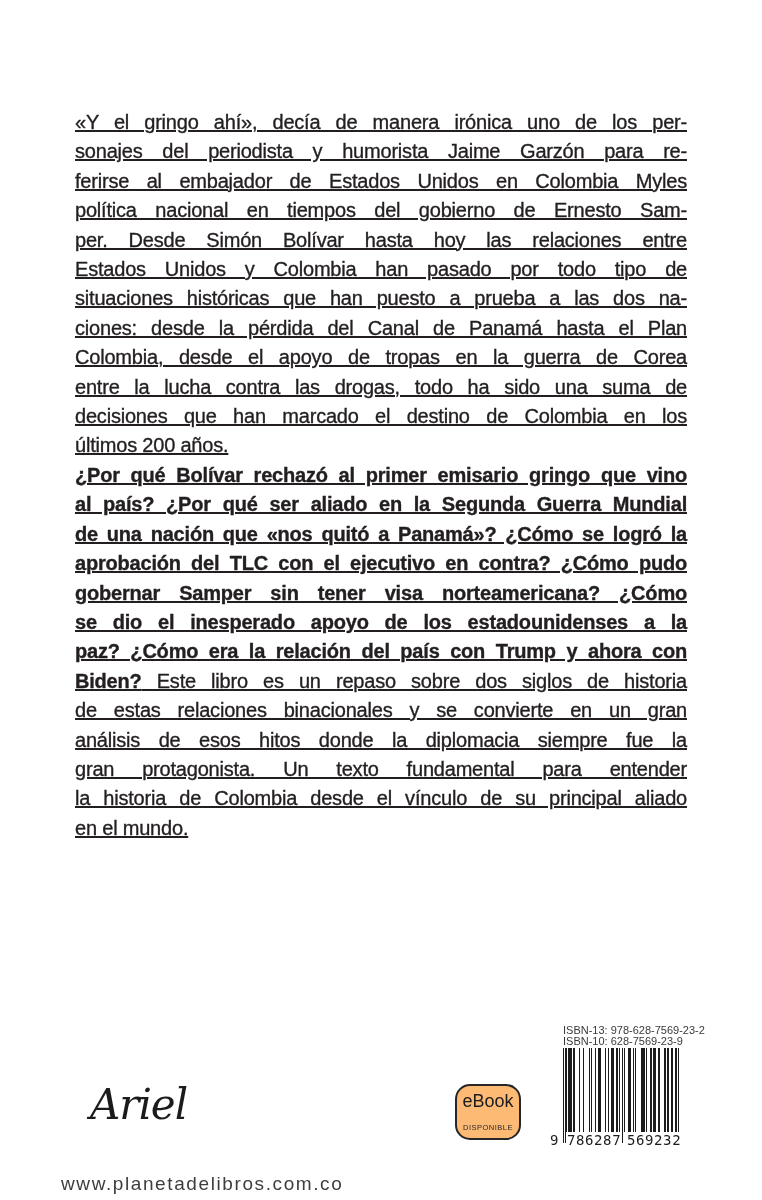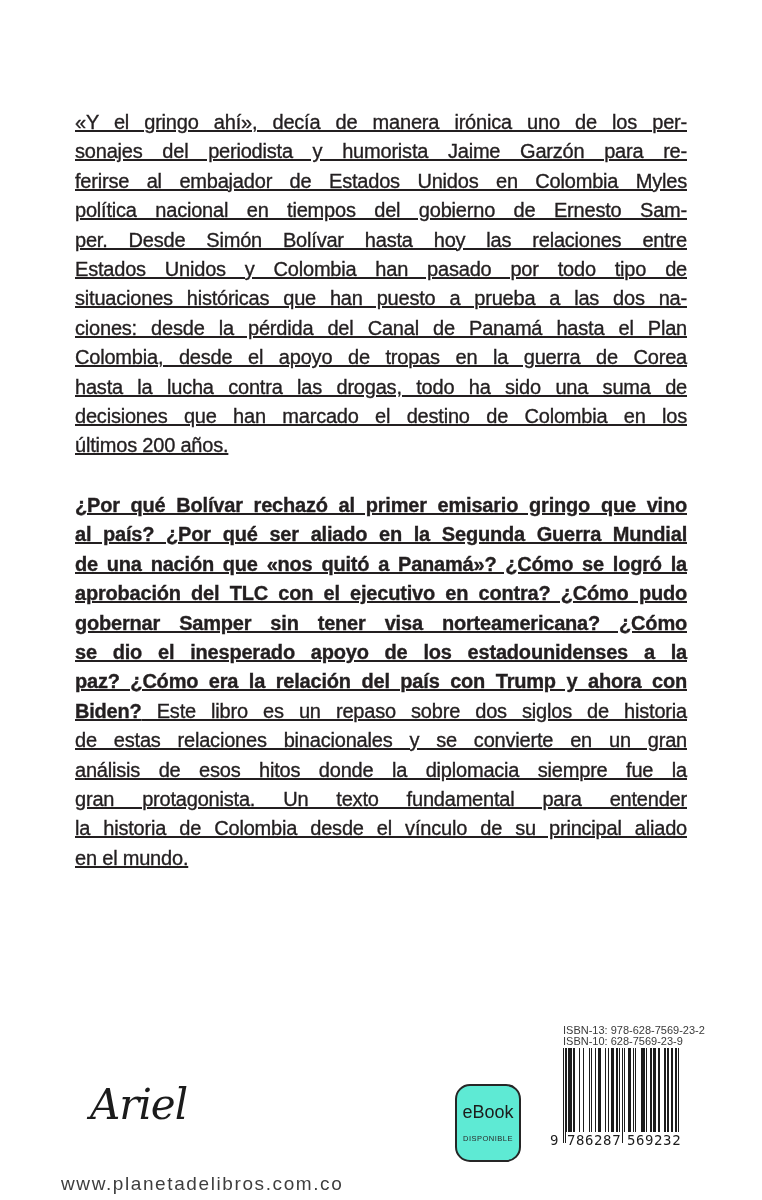--- a/index.html
+++ b/index.html
@@ -23,21 +23,21 @@
   }
   .para-line {
     font-size: 20px;
     line-height: 29.4px;
     letter-spacing: -0.2px;
     text-align: justify;
     text-align-last: justify;
     -webkit-text-stroke: 0.35px currentColor;
   }
   .para-line.lastline { text-align-last: left; }
-  .para2 { margin-top: 30px; }
+  .para2 { }
   .q { font-weight: 700; }
 
   
   .ariel-logo {
     position: absolute;
     left: 62px;
     top: 1082px;
     font-family: "DejaVu Serif", serif;
     font-style: italic;
     font-size: 42px;
@@ -55,29 +55,29 @@
     color: #3e3e3e;
     margin-top: 45px;
   }
 
   
   .ebook-badge {
     position: absolute;
     left: 455px;
     top: 1084px;
     width: 66px;
-    height: 78px;
+    height: 56px;
     border: 2.5px solid #262626;
     border-radius: 15px;
     box-sizing: border-box;
     display: flex;
     flex-direction: column;
     align-items: center;
     justify-content: center;
-    background: #5eead4;
+    background: #fdba74;
   }
   .ebook-title {
     font-size: 18px;
     line-height: 1.05;
     color: #1c1c1c;
   }
   .ebook-sub {
     font-size: 7.5px;
     letter-spacing: 0.5px;
     margin-top: 13px;
@@ -131,21 +131,21 @@
     <div>
         <div class="para-line">«Y el gringo ahí», decía de manera irónica uno de los per-</div>
         <div class="para-line">sonajes del periodista y humorista Jaime Garzón para re-</div>
         <div class="para-line">ferirse al embajador de Estados Unidos en Colombia Myles</div>
         <div class="para-line">política nacional en tiempos del gobierno de Ernesto Sam-</div>
         <div class="para-line">per. Desde Simón Bolívar hasta hoy las relaciones entre</div>
         <div class="para-line">Estados Unidos y Colombia han pasado por todo tipo de</div>
         <div class="para-line">situaciones históricas que han puesto a prueba a las dos na-</div>
         <div class="para-line">ciones: desde la pérdida del Canal de Panamá hasta el Plan</div>
         <div class="para-line">Colombia, desde el apoyo de tropas en la guerra de Corea</div>
-        <div class="para-line">hasta la lucha contra las drogas, todo ha sido una suma de</div>
+        <div class="para-line">entre la lucha contra las drogas, todo ha sido una suma de</div>
         <div class="para-line">decisiones que han marcado el destino de Colombia en los</div>
         <div class="para-line lastline">últimos 200 años.</div>
       </div>
     <div class="para2">
         <div class="para-line"><span class="q">¿Por qué Bolívar rechazó al primer emisario gringo que vino</span></div>
         <div class="para-line"><span class="q">al país? ¿Por qué ser aliado en la Segunda Guerra Mundial</span></div>
         <div class="para-line"><span class="q">de una nación que «nos quitó a Panamá»? ¿Cómo se logró la</span></div>
         <div class="para-line"><span class="q">aprobación del TLC con el ejecutivo en contra? ¿Cómo pudo</span></div>
         <div class="para-line"><span class="q">gobernar Samper sin tener visa norteamericana? ¿Cómo</span></div>
         <div class="para-line"><span class="q">se dio el inesperado apoyo de los estadounidenses a la</span></div>

